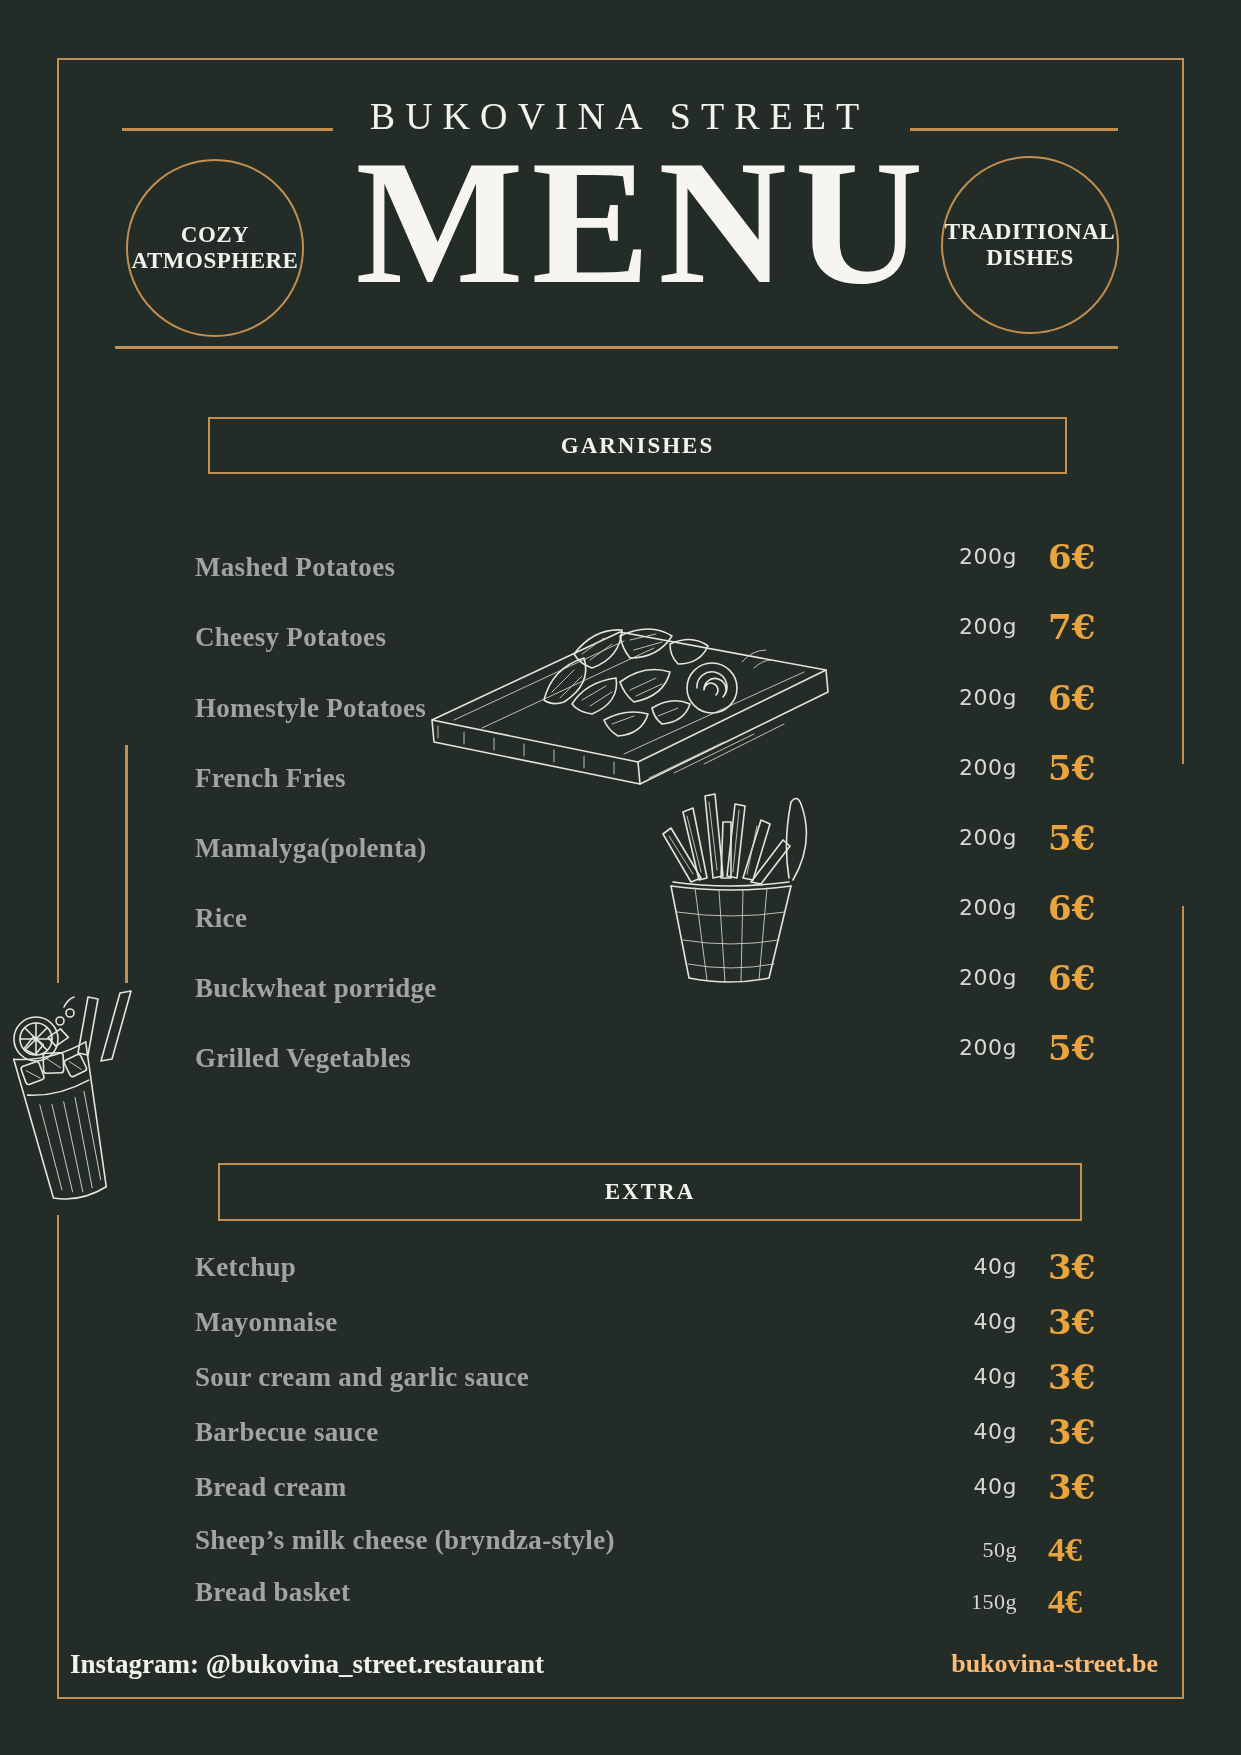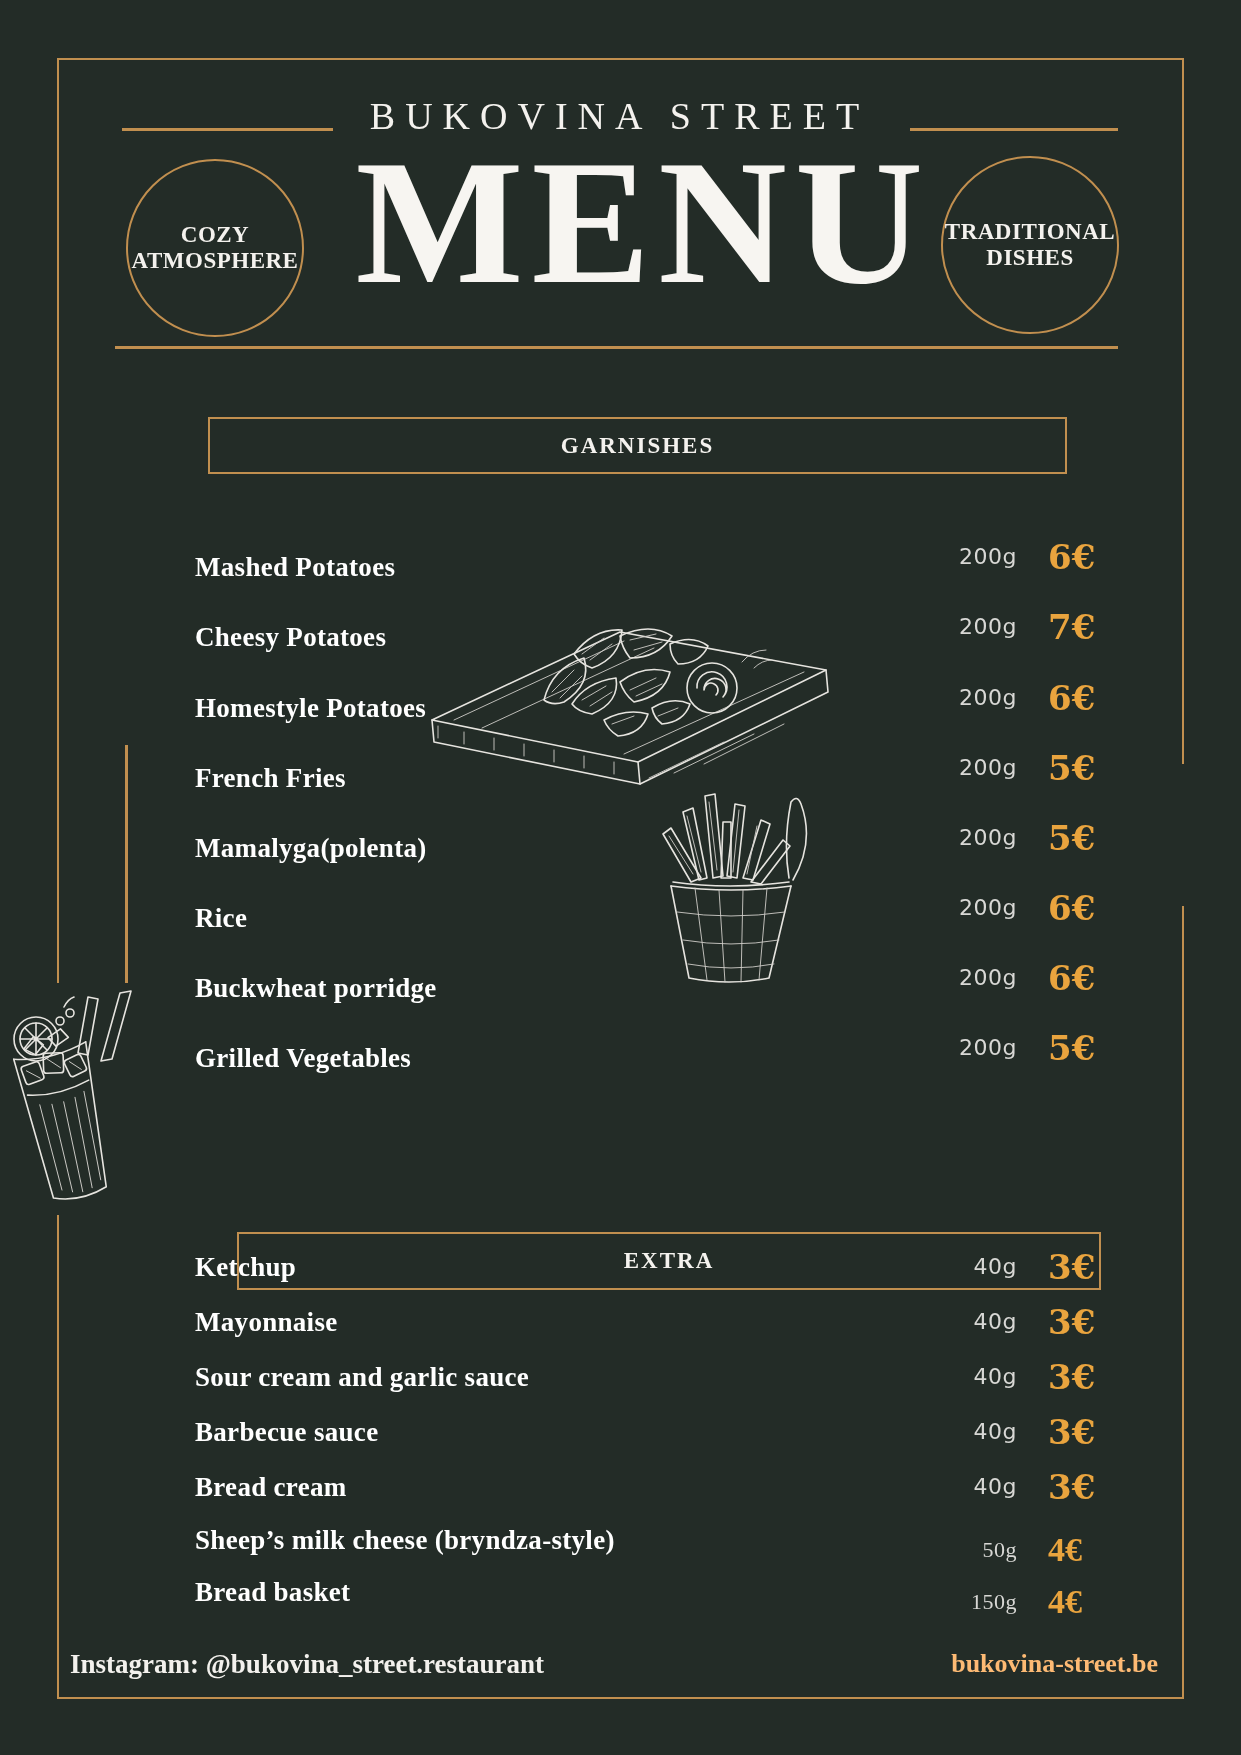--- a/index.html
+++ b/index.html
@@ -55,27 +55,27 @@
     background:#c18f4f;
   }
 
   
   .section-box{
     position:absolute;border:2px solid #c18f4f;
     display:flex;align-items:center;justify-content:center;
     color:#f4f2ee;font-weight:700;font-size:23px;letter-spacing:2px;
   }
   .section-box.garnishes{left:208px;top:417px;width:855px;height:53px;}
-  .section-box.extra{left:218px;top:1232px;width:860px;height:54px;margin-left:19px;}
+  .section-box.extra{left:218px;top:1163px;width:860px;height:54px;}
 
   
   .row{position:absolute;left:195px;width:890px;height:40px;}
   .item-name{
     position:absolute;left:0;top:0;height:40px;line-height:40px;
-    color:#ffffff;font-weight:700;font-size:27px;letter-spacing:0.3px;
+    color:#a3a3a3;font-weight:700;font-size:27px;letter-spacing:0.3px;
     white-space:nowrap;
   }
   .gram{
     position:absolute;right:68px;top:0;height:40px;line-height:40px;
     color:#d8d8d5;font-family:"DejaVu Sans", sans-serif;
     font-size:22px;letter-spacing:0.5px;
   }
   .price{
     position:absolute;left:853px;top:0;height:40px;line-height:40px;
     color:#e9a43e;font-weight:700;font-size:34px;

